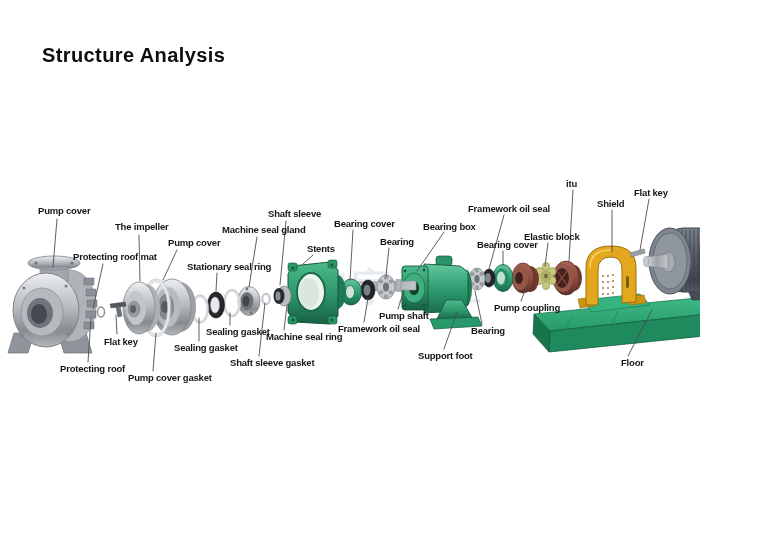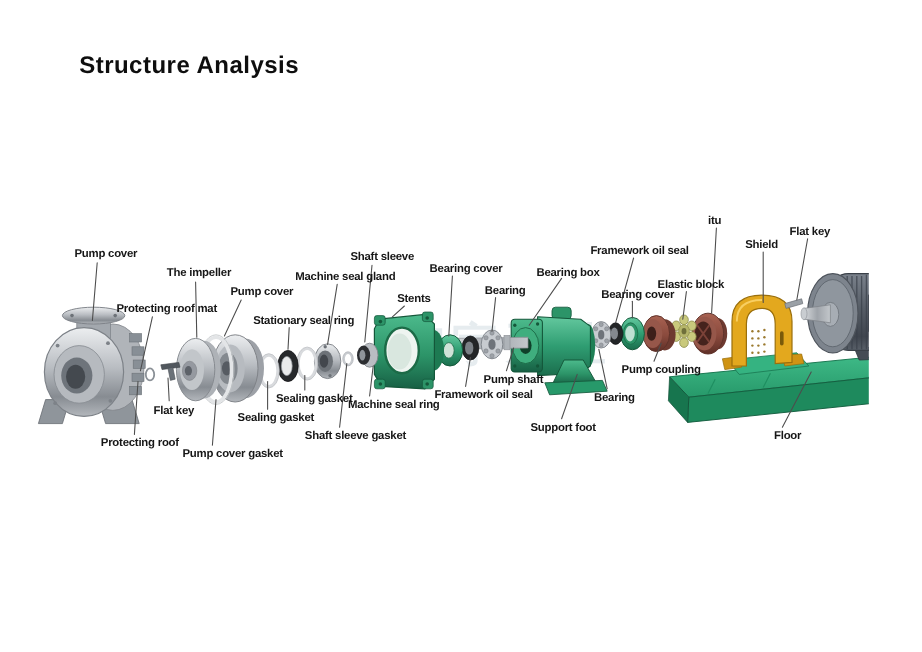--- a/index.html
+++ b/index.html
@@ -1,17 +1,17 @@
 <!DOCTYPE html>
 <html><head>
 <meta charset="utf-8">
 <style>
   html,body{margin:0;padding:0;background:#fff;}
   .stage{position:relative;width:700px;height:543px;background:#ffffff;overflow:hidden;
-         font-family:"Liberation Sans", sans-serif;margin-left:24px;}
+         font-family:"Liberation Sans", sans-serif;}
   .title{position:absolute;left:42px;top:44px;font-size:20px;font-weight:800;
          color:#0e0e0e;letter-spacing:.4px;}
   svg.diagram{position:absolute;left:0;top:0;}
   text.lbl{font-family:"Liberation Sans", sans-serif;font-size:9.5px;font-weight:700;
            fill:#161616;letter-spacing:-.2px;}
   text.watermark{font-family:"Liberation Sans", sans-serif;font-size:38px;font-weight:700;
            fill:#a9bdc9;opacity:.28;letter-spacing:7px;}
   line.leader{stroke:#4d4d4d;stroke-width:.9;stroke-linecap:round;}
 </style>
 </head>

